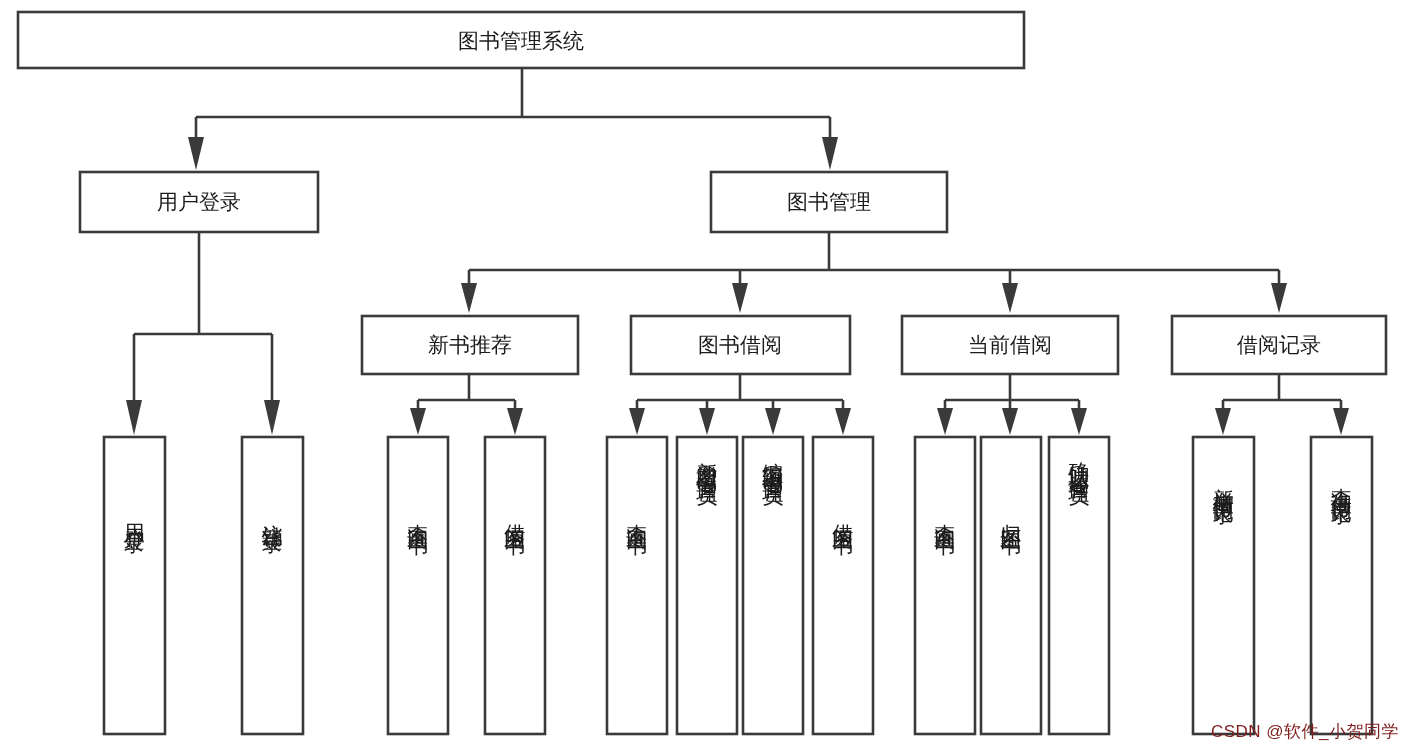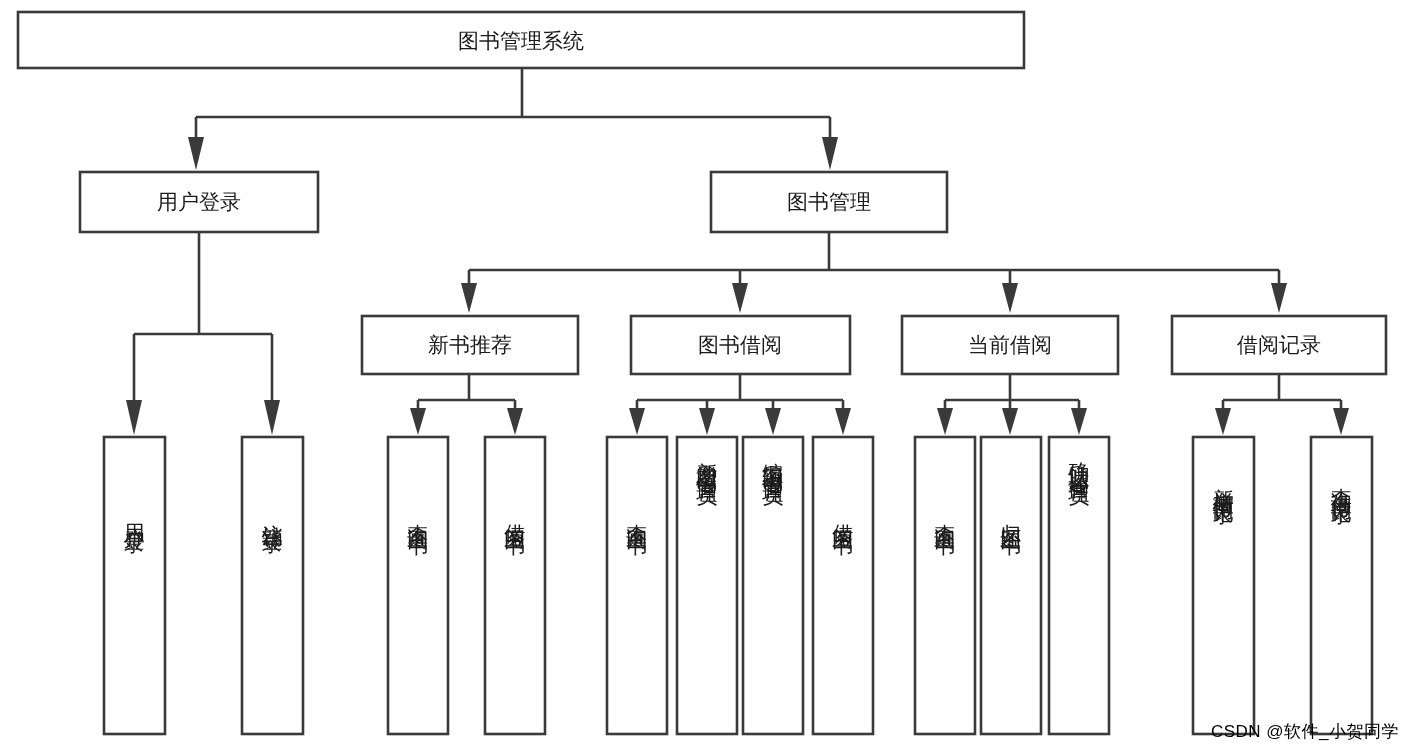--- a/index.html
+++ b/index.html
@@ -64,21 +64,21 @@
     letter-spacing: 3.5px;
     color: #1b1b1b;
     white-space: nowrap;
   }
   .watermark {
     position: absolute;
     right: 6px;
     bottom: 4px;
     font-family: "Liberation Sans", "DejaVu Sans", sans-serif;
     font-size: 17px;
-    color: #000000;
+    color: #7f1d1d;
     white-space: nowrap;
     letter-spacing: 0.5px;
   }
 </style>
 </head>
 <body>
 
 <div id="diagram-root">
 
   <svg class="diagram-svg" viewBox="0 0 1405 747" xmlns="http://www.w3.org/2000/svg">

